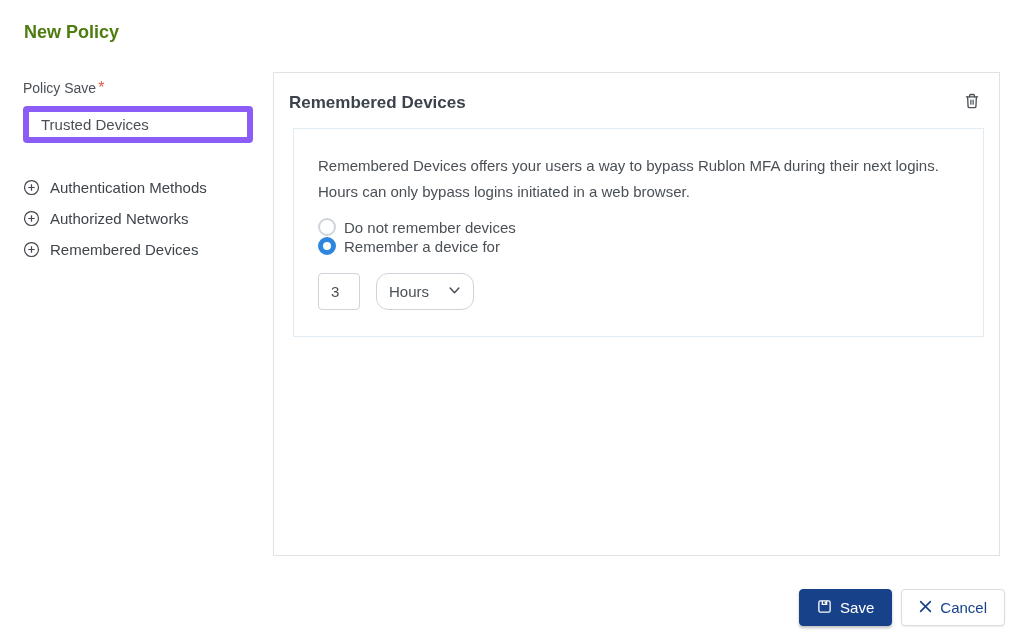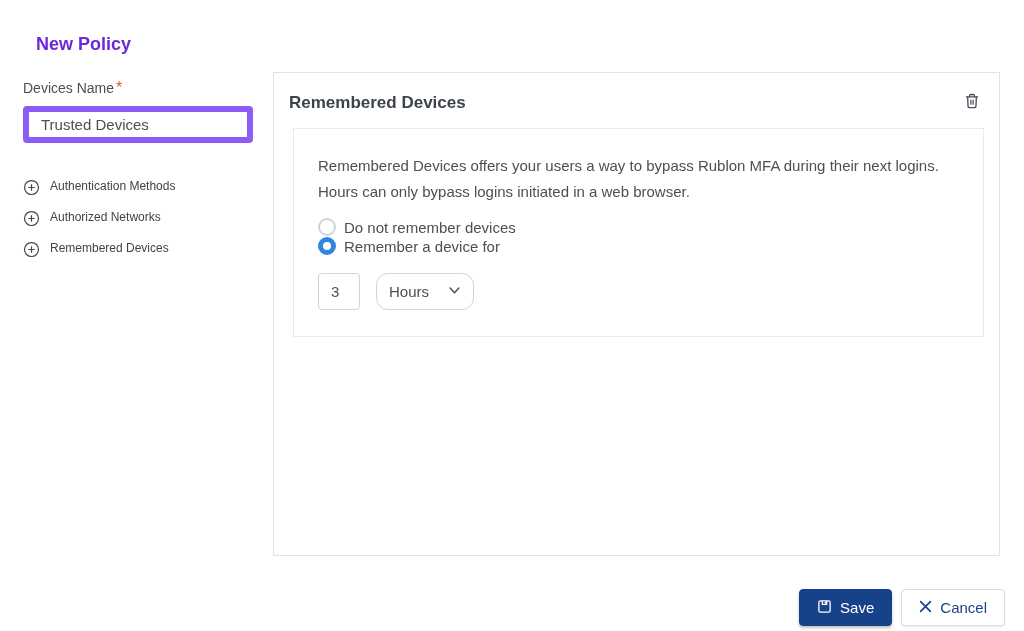--- a/index.html
+++ b/index.html
@@ -11,37 +11,37 @@
   html,body{margin:0;padding:0;}
   body{
     width:1024px;height:631px;background:#ffffff;
     font-family:"Liberation Sans",sans-serif;color:#4a5056;
     position:relative;overflow:hidden;
   }
   .page{position:absolute;inset:0;}
 
   .page-title{
     position:absolute;left:24px;top:22px;
-    font-size:18px;font-weight:700;color:#6d28d9;margin:12px;
+    font-size:18px;font-weight:700;color:#4d7c0f;margin:0;
   }
 
   
   .left-col{position:absolute;left:23px;top:79px;width:230px;}
   .field-label{font-size:14px;color:#4a5056;}
   .required-asterisk{color:var(--required-red,#e2564a);margin-left:2px;}
   .policy-name-input{
     margin-top:9px;width:100%;height:37px;
     border:6px solid #8b5cf6;border-radius:4px;
     padding:0 12px;font-size:15px;color:#4a5056;
     font-family:"Liberation Sans",sans-serif;background:#fff;outline:none;
   }
   .nav-links{margin-top:36px;display:flex;flex-direction:column;gap:14px;}
   .nav-link{
-    display:flex;align-items:flex-start;gap:10px;
-    font-size:12px;color:#3d444b;cursor:pointer;user-select:none;
+    display:flex;align-items:center;gap:10px;
+    font-size:15px;color:#3d444b;cursor:pointer;user-select:none;
   }
   .nav-link .icon{display:flex;align-items:center;}
 
   
   .card{
     position:absolute;left:273px;top:72px;width:727px;height:484px;
     background:#fff;border:1px solid #dfe3e7;
   }
   .card-header{
     display:flex;align-items:center;justify-content:space-between;
@@ -102,21 +102,21 @@
 </style>
 </head>
 <body>
 
 <div class="page">
 
   <h1 class="page-title">New Policy</h1>
 
   <div class="left-col">
     <div>
-      <span class="field-label">Devices Name</span><span class="required-asterisk">*</span>
+      <span class="field-label">Policy Save</span><span class="required-asterisk">*</span>
     </div>
     <input class="policy-name-input" type="text" value="Trusted Devices" style="">
 
     <div class="nav-links">
       <div class="nav-link">
         <span class="icon">
           <svg width="17" height="17" viewBox="0 0 18 18">
               <circle cx="9" cy="9" r="7.4" fill="none" stroke="#42484e" stroke-width="1.3"></circle>
               <path d="M9 5.6v6.8M5.6 9h6.8" stroke="#42484e" stroke-width="1.3" fill="none"></path>
             </svg>

